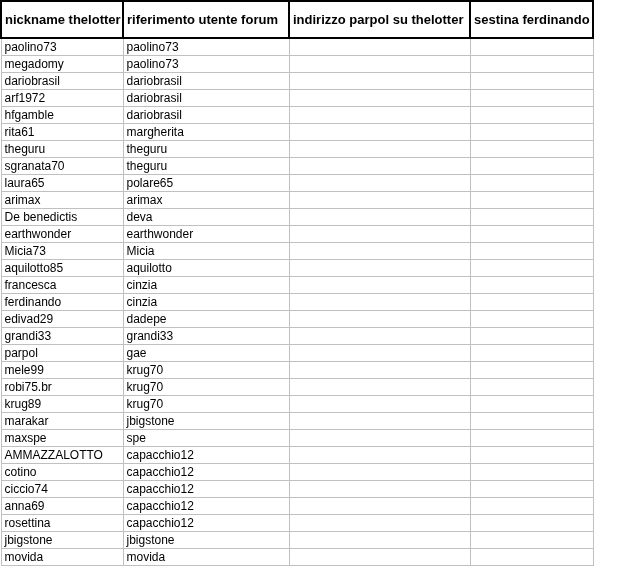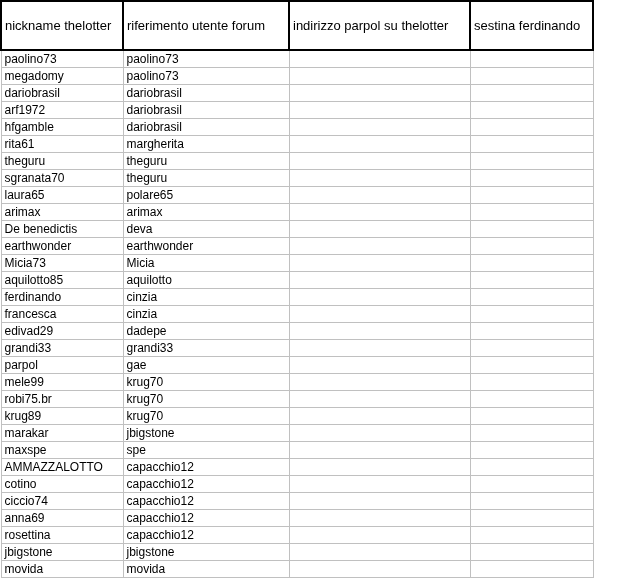--- a/index.html
+++ b/index.html
@@ -21,27 +21,27 @@
     border-collapse:collapse;
     table-layout:fixed;
     width:592px;
   }
   col.c0{width:122px}
   col.c1{width:166px}
   col.c2{width:181px}
   col.c3{width:123px}
   th{
     font-size:13px;
-    font-weight:normal;
+    font-weight:bold;
     color:var(--text-color);
     text-align:left;
     border:2px solid var(--header-border);
     height:15px;
     line-height:15px;
-    padding:16px 3px;
+    padding:10px 3px;
     white-space:nowrap;
     overflow:hidden;
   }
   td{
     font-size:12px;
     color:var(--text-color);
     border:1px solid var(--grid-color);
     height:16px;
     line-height:16px;
     padding:0 3px;
@@ -147,27 +147,27 @@
           <td></td>
           <td></td>
         </tr>
         <tr>
           <td>aquilotto85</td>
           <td>aquilotto</td>
           <td></td>
           <td></td>
         </tr>
         <tr>
+          <td>francesca</td>
+          <td>cinzia</td>
+          <td></td>
+          <td></td>
+        </tr>
+        <tr>
           <td>ferdinando</td>
-          <td>cinzia</td>
-          <td></td>
-          <td></td>
-        </tr>
-        <tr>
-          <td>francesca</td>
           <td>cinzia</td>
           <td></td>
           <td></td>
         </tr>
         <tr>
           <td>edivad29</td>
           <td>dadepe</td>
           <td></td>
           <td></td>
         </tr>

